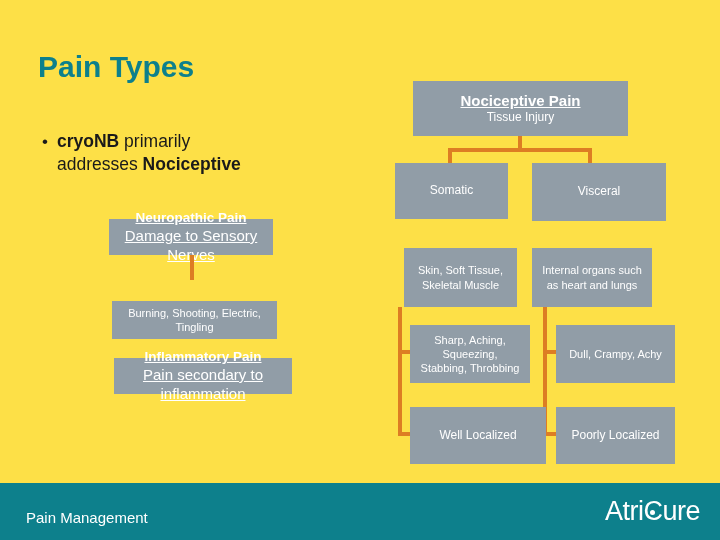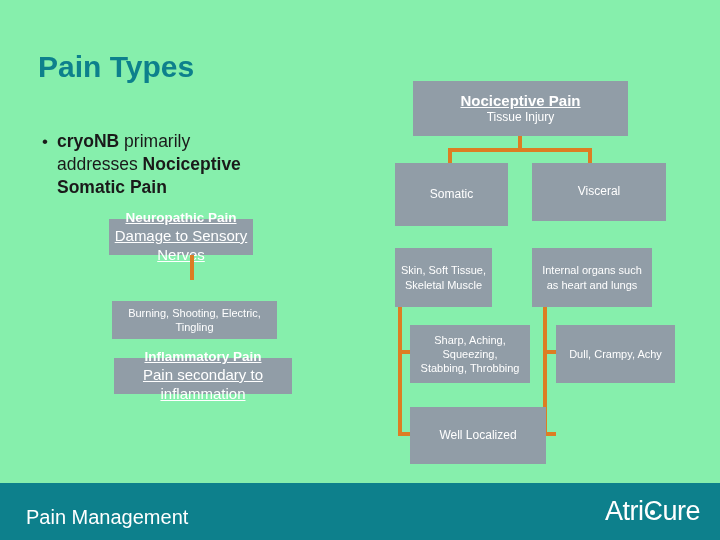--- a/index.html
+++ b/index.html
@@ -1,17 +1,17 @@
 <!DOCTYPE html>
 <html style="--teal: #0D808C; --box_gray: #919DA7; --connector_orange: #DD7D23; --body_black: #1A1A1A;"><head>
 <meta charset="utf-8">
 <style>
   html,body{margin:0;padding:0;background:#fff;}
   .slide{
-    position:relative;width:720px;height:540px;background:#86efac;overflow:hidden;
+    position:relative;width:720px;height:540px;background:#fde047;overflow:hidden;
     font-family:"Liberation Sans",sans-serif;
   }
   .title{
     position:absolute;left:38px;top:50px;margin:0;
     font-size:30px;font-weight:bold;color:var(--teal,#0D808C);
     letter-spacing:0px;
   }
   .bullet{position:absolute;left:42px;top:130px;display:flex;color:var(--body_black,#1a1a1a);}
   .bullet .marker{font-size:17px;line-height:23px;width:15px;flex:none;}
   .bullet .btext{font-size:17.5px;line-height:23px;}
@@ -31,62 +31,61 @@
   .glines{font-size:11px;line-height:1.3;}
   .glines span{display:block;}
 
   .conn{position:absolute;background:var(--connector_orange,#DD7D23);}
 
   .footer-bar{
     position:absolute;left:0;top:483px;width:720px;height:57px;
     background:var(--teal,#0D808C);display:flex;align-items:center;
     justify-content:space-between;box-sizing:border-box;padding:0 20px 0 26px;
   }
-  .footer-text{color:#fff;font-size:20px;margin-top:12px;}
+  .footer-text{color:#fff;font-size:15px;margin-top:12px;}
   .logo{color:#fff;font-size:27px;letter-spacing:-0.5px;white-space:nowrap;text-align:center;}
   .logo-c{position:relative;display:inline-block;}
   .logo-c::after{
     content:"";position:absolute;left:46%;top:53%;width:5px;height:5px;
     margin:-2.5px 0 0 -2.5px;border-radius:50%;background:#fff;
   }
 </style>
 </head>
 <body>
 
 <div class="slide">
 
   <h1 class="title">Pain Types</h1>
 
   <div class="bullet">
     <span class="marker">•</span>
     <div class="btext">
       <div><b>cryoNB</b><span> primarily</span></div>
       <div><span>addresses </span><b>Nociceptive</b></div>
-      <div><b>Somatic Pain</b></div>
     </div>
   </div>
 
   <div class="gbox" style="left:413px;top:81px;width:215px;height:55px;">
     <div class="bh lg">Nociceptive Pain</div>
     <div class="bs lg">Tissue Injury</div>
   </div>
 
   <div class="conn" style="left:518px;top:136px;width:4px;height:14px;"></div>
   <div class="conn" style="left:448px;top:148px;width:144px;height:4px;"></div>
   <div class="conn" style="left:448px;top:148px;width:4px;height:15px;"></div>
   <div class="conn" style="left:588px;top:148px;width:4px;height:15px;"></div>
 
-  <div class="gbox" style="left:395px;top:163px;width:113px;height:63px;">
+  <div class="gbox" style="left:395px;top:163px;width:113px;height:56px;">
     <div class="glabel">Somatic</div>
   </div>
   <div class="gbox" style="left:532px;top:163px;width:134px;height:58px;">
     <div class="glabel">Visceral</div>
   </div>
 
-  <div class="gbox" style="left:395px;top:248px;width:97px;height:59px;">
+  <div class="gbox" style="left:404px;top:248px;width:113px;height:59px;">
     <div class="glines">
       <span>Skin, Soft Tissue,</span>
       <span>Skeletal Muscle</span>
     </div>
   </div>
   <div class="gbox" style="left:532px;top:248px;width:120px;height:59px;">
     <div class="glines">
       <span>Internal organs such</span>
       <span>as heart and lungs</span>
     </div>
@@ -107,22 +106,25 @@
     <div class="glines">
       <span>Sharp, Aching,</span>
       <span>Squeezing,</span>
       <span>Stabbing, Throbbing</span>
     </div>
   </div>
 
   <div class="gbox" style="left:410px;top:407px;width:136px;height:57px;">
     <div class="glabel">Well Localized</div>
   </div>
+  <div class="gbox" style="left:556px;top:407px;width:119px;height:57px;">
+    <div class="glabel">Poorly Localized</div>
+  </div>
 
-  <div class="gbox" style="left:109px;top:219px;width:144px;height:36px;">
+  <div class="gbox" style="left:109px;top:219px;width:164px;height:36px;">
     <div class="bh sm">Neuropathic Pain</div>
     <div class="bs sm">Damage to Sensory Nerves</div>
   </div>
   <div class="conn" style="left:190px;top:255px;width:4px;height:25px;"></div>
   <div class="gbox" style="left:112px;top:280px;width:165px;height:38px;margin-top:21px;">
     <div class="glines">
       <span>Burning, Shooting, Electric,</span>
       <span>Tingling</span>
     </div>
   </div>

